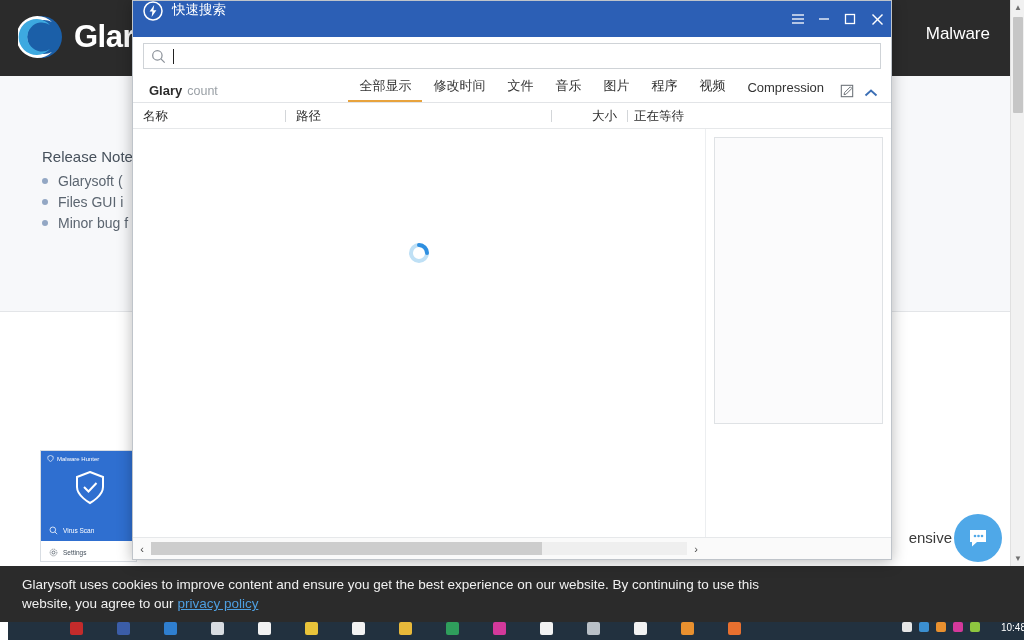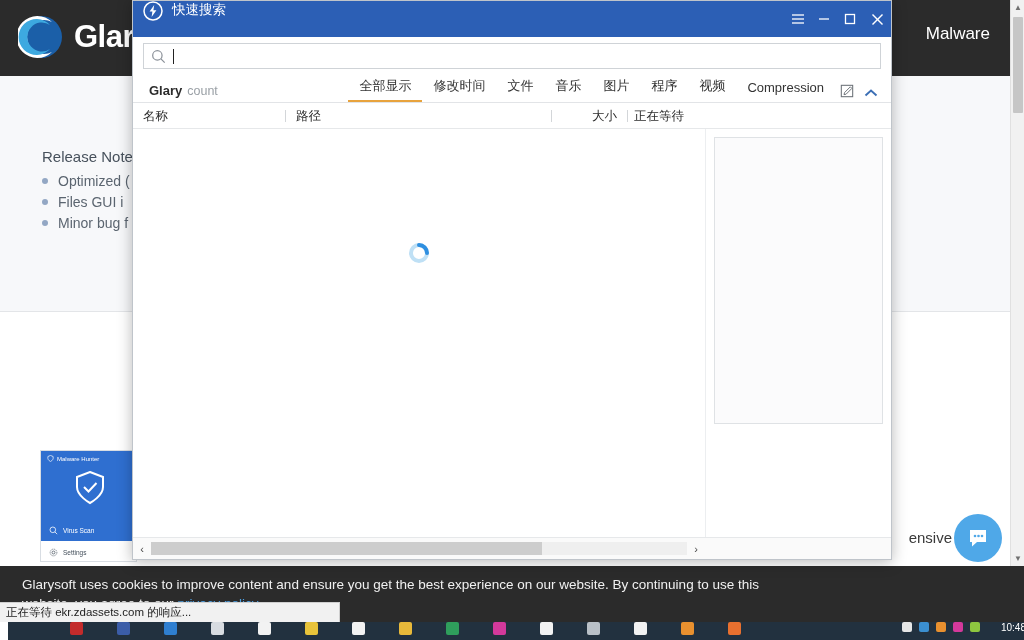--- a/index.html
+++ b/index.html
@@ -237,21 +237,21 @@
       </div>
       <div class="nav-company">Malware</div>
     </div>
 
     <div class="hero-band"></div>
 
     <div class="release-title">Release Notes</div>
     <div class="release-list">
       <div class="release-item">
         <span class="bullet"></span>
-        <span>Optimized (</span>
+        <span>Glarysoft (</span>
       </div>
       <div class="release-item">
         <span class="bullet"></span>
         <span>Files GUI i</span>
       </div>
       <div class="release-item">
         <span class="bullet"></span>
         <span>Minor bug f</span>
       </div>
     </div>
@@ -306,21 +306,20 @@
     </div>
   </div>
 
   <div class="cookie-banner">
     <div class="cookie-text">
       <span>Glarysoft uses cookies to improve content and ensure you get the best experience on our website. By continuing to use this website, you</span>
       <span>agree to our </span><a class="cookie-link" href="#">privacy policy</a>
     </div>
   </div>
 
-  <div class="status-tip">正在等待 ekr.zdassets.com 的响应...</div>
 
   <div class="taskbar">
     <div id="taskbar-icons" style="display:flex;gap:0;align-items:center;margin-left:62px;">
         <span class="tb-icon" style="background: rgb(195, 43, 43); margin-right: 34px;"></span>
         <span class="tb-icon" style="background: rgb(59, 93, 168); margin-right: 34px;"></span>
         <span class="tb-icon" style="background: rgb(47, 127, 208); margin-right: 34px;"></span>
         <span class="tb-icon" style="background: rgb(216, 220, 225); margin-right: 34px;"></span>
         <span class="tb-icon" style="background: rgb(242, 242, 242); margin-right: 34px;"></span>
         <span class="tb-icon" style="background: rgb(232, 195, 58); margin-right: 34px;"></span>
         <span class="tb-icon" style="background: rgb(242, 242, 242); margin-right: 34px;"></span>

